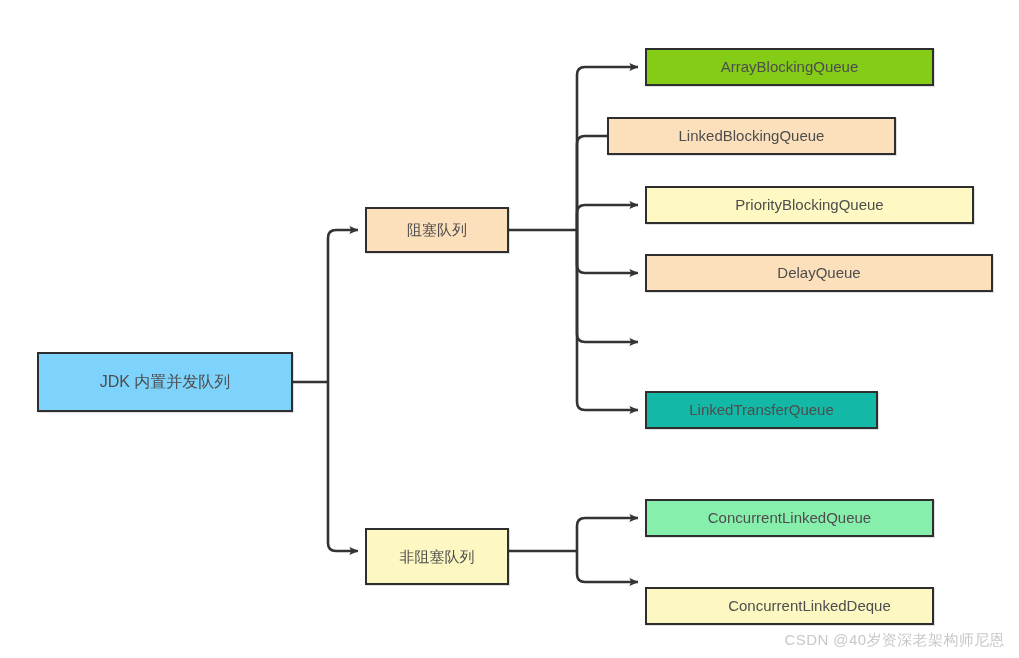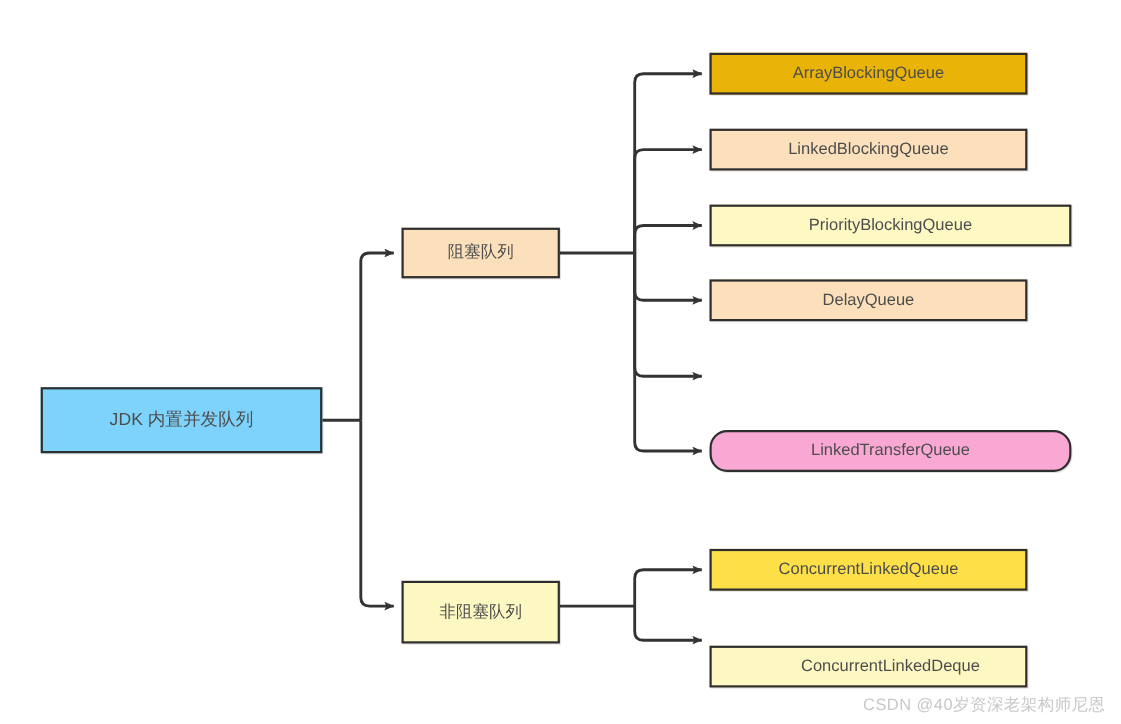--- a/index.html
+++ b/index.html
@@ -120,37 +120,37 @@
   </div>
 
   <div class="node node-branch-blocking" id="node-branch-blocking" style="left: 365px; top: 207px; width: 144px; height: 46px; background: rgb(251, 224, 187); border-color: rgb(46, 46, 46);">
     <span class="node-label">阻塞队列</span>
   </div>
 
   <div class="node node-branch-nonblocking" id="node-branch-nonblocking" style="left: 365px; top: 528px; width: 144px; height: 57px; background: rgb(253, 248, 194); border-color: rgb(46, 46, 46);">
     <span class="node-label">非阻塞队列</span>
   </div>
 
-  <div class="node node-leaf-blocking" id="leaf-b-0" style="left: 645px; top: 48px; width: 289px; height: 38px; background: #eab308;">
+  <div class="node node-leaf-blocking" id="leaf-b-0" style="left: 645px; top: 48px; width: 289px; height: 38px; background: #84cc16;">
     <span class="node-label">ArrayBlockingQueue</span>
   </div>
-  <div class="node node-leaf-blocking" id="leaf-b-1" style="left: 645px; top: 117px; width: 289px; height: 38px; background: rgb(251, 224, 187);">
+  <div class="node node-leaf-blocking" id="leaf-b-1" style="left: 607px; top: 117px; width: 289px; height: 38px; background: rgb(251, 224, 187);">
     <span class="node-label">LinkedBlockingQueue</span>
   </div>
   <div class="node node-leaf-blocking" id="leaf-b-2" style="left: 645px; top: 186px; width: 329px; height: 38px; background: #fef9c3;">
     <span class="node-label">PriorityBlockingQueue</span>
   </div>
-  <div class="node node-leaf-blocking" id="leaf-b-3" style="left: 645px; top: 254px; width: 289px; height: 38px; background: rgb(251, 224, 187);">
+  <div class="node node-leaf-blocking" id="leaf-b-3" style="left: 645px; top: 254px; width: 348px; height: 38px; background: rgb(251, 224, 187);">
     <span class="node-label">DelayQueue</span>
   </div>
-  <div class="node node-leaf-blocking" id="leaf-b-5" style="left: 645px; top: 391px; width: 329px; height: 38px; background: #f9a8d4; border-radius: 16px;">
+  <div class="node node-leaf-blocking" id="leaf-b-5" style="left: 645px; top: 391px; width: 233px; height: 38px; background: #14b8a6;">
     <span class="node-label">LinkedTransferQueue</span>
   </div>
 
-  <div class="node node-leaf-nonblocking" id="leaf-n-0" style="left: 645px; top: 499px; width: 289px; height: 38px; background: #fde047;">
+  <div class="node node-leaf-nonblocking" id="leaf-n-0" style="left: 645px; top: 499px; width: 289px; height: 38px; background: #86efac;">
     <span class="node-label">ConcurrentLinkedQueue</span>
   </div>
   <div class="node node-leaf-nonblocking" id="leaf-n-1" style="left: 645px; top: 587px; width: 289px; height: 38px; background: rgb(253, 248, 194); padding-left: 40px;">
     <span class="node-label">ConcurrentLinkedDeque</span>
   </div>
 
   <div class="watermark" style="color: rgb(200, 200, 200);">CSDN @40岁资深老架构师尼恩</div>
 
 </div>
 

